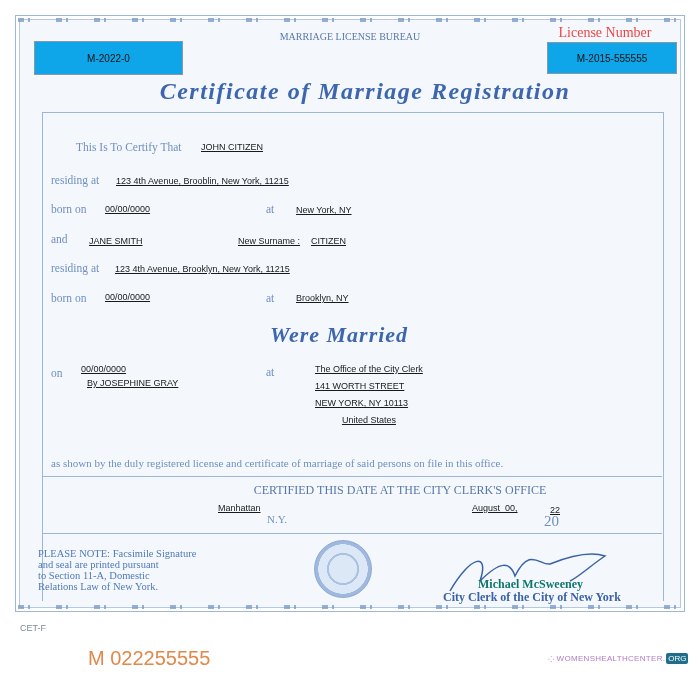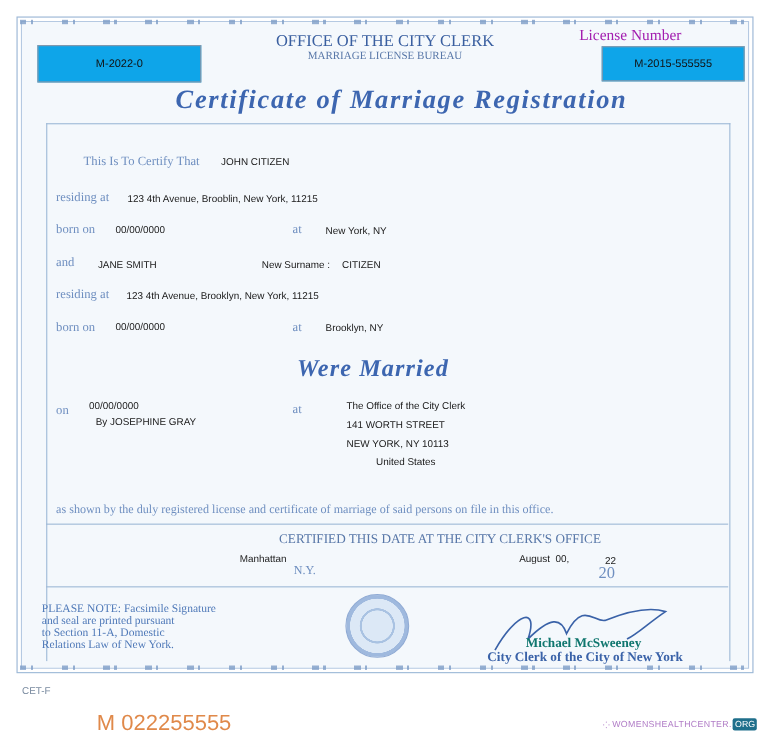--- a/index.html
+++ b/index.html
@@ -36,21 +36,21 @@
     .title {
       position: absolute; left: 150px; top: 78px; width: 430px; text-align: center;
       font-family: "Liberation Serif", serif; font-weight: bold; font-style: italic;
       font-size: 24px; color: #3d66b0; letter-spacing: 1.5px;
     }
     .inner {
       position: absolute; left: 42px; top: 112px; width: 620px; height: 488px;
       border: 1px solid #9db8d6; border-bottom: none;
     }
     .lbl { position: absolute; color: #6f8fc0; font-size: 11.5px; font-family: "Liberation Serif", serif; }
-    .val { position: absolute; color: #1a1a1a; font-size: 9px; font-family: "Liberation Sans", sans-serif; }
+    .val { position: absolute; color: #1a1a1a; font-size: 9px; font-family: "Liberation Sans", sans-serif; text-decoration: underline; }
     .married {
       position: absolute; left: 270px; top: 322px; font-weight: bold; font-style: italic;
       font-size: 22px; color: #3d66b0; letter-spacing: 1px;
     }
     .certbox {
       position: absolute; left: 42px; top: 476px; width: 620px; height: 56px;
       border-top: 1px solid #9db8d6; border-bottom: 1px solid #9db8d6;
     }
     .note { position: absolute; left: 38px; top: 548px; color: #4f79b8; font-size: 10.5px; line-height: 11px; }
     .seal {
@@ -62,25 +62,24 @@
     .sig-title { position: absolute; left: 443px; top: 590px; color: #3a62a8; font-weight: bold; font-size: 12px; }
   </style>
 </head>
 <body>
 
 <div class="cert"></div>
 
 <div class="box" style="left:34px;top:41px;width:147px;height:32px;">M-2022-0</div>
 
 <div class="hdr abs" style="left:230px;top:31px;width:240px;">
-  <div class="hdr1">OFFICE OF THE CITY CLERK</div>
   <div class="hdr3">MARRIAGE LICENSE BUREAU</div>
 </div>
 
-<div class="abs hdr" style="left:508px;top:25px;width:130px;font-size:14px;color:#a21caf;">License Number</div>
+<div class="abs hdr" style="left:540px;top:25px;width:130px;font-size:14px;color:#ef4444;">License Number</div>
 <div class="box" style="left:547px;top:42px;width:128px;height:30px;">M-2015-555555</div>
 
 <div class="title">Certificate of Marriage Registration</div>
 
 <div class="inner"></div>
 
 <span class="lbl" style="left:76px;top:141px;">This Is To Certify That</span>
 <span class="val" style="left:201px;top:142px;">JOHN CITIZEN</span>
 
 <span class="lbl" style="left:51px;top:174px;">residing at</span>

